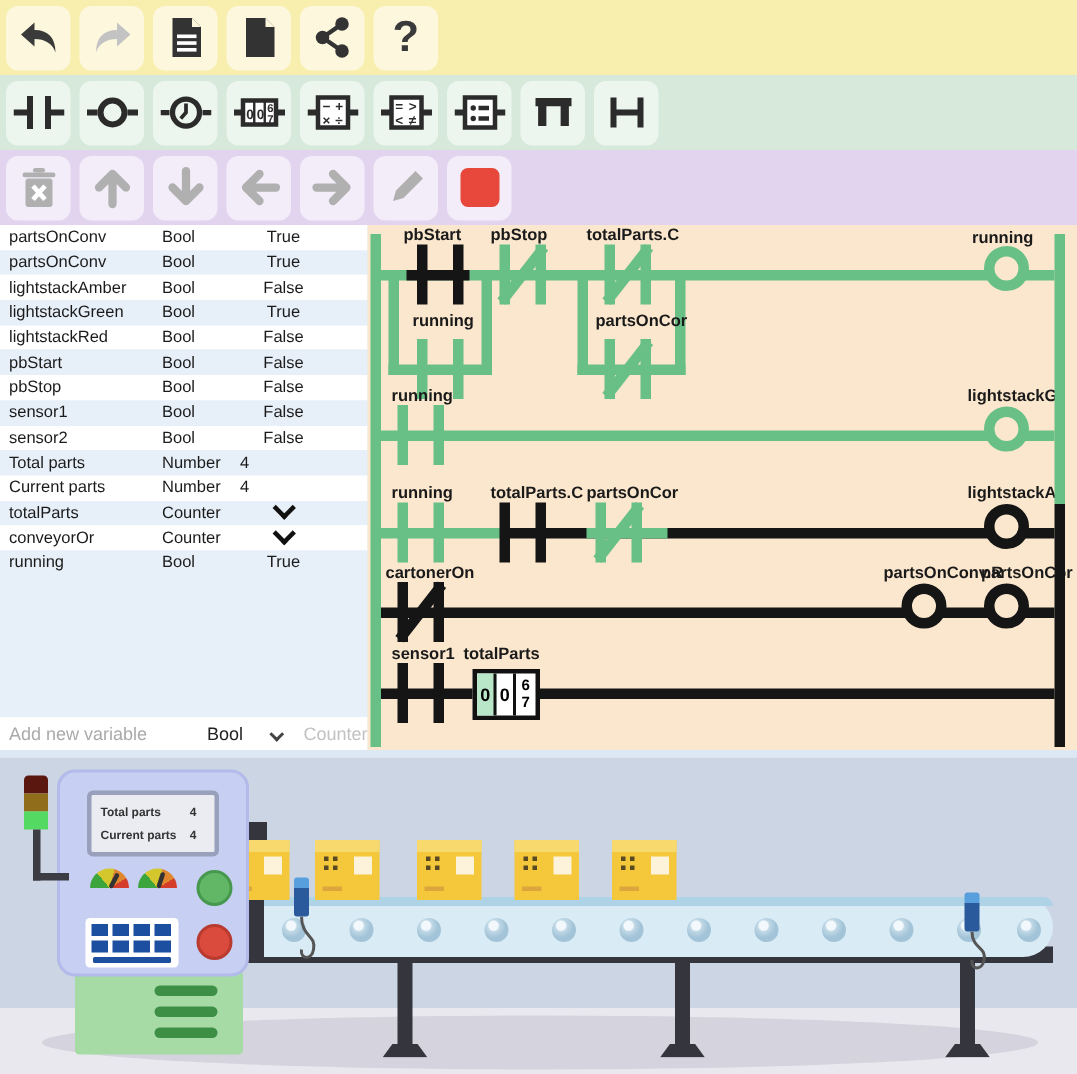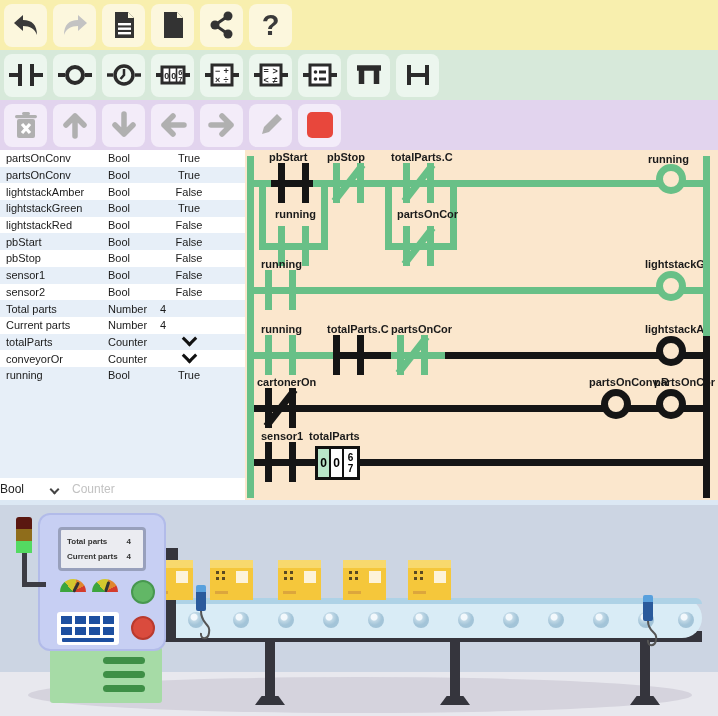--- a/index.html
+++ b/index.html
@@ -385,20 +385,21 @@
         </div>
         <div class="vrow">
           <div class="c-name">running</div>
           <div class="c-type">Bool</div>
           <div class="c-val">
               <span class="val-bool">True</span>
             </div>
         </div>
       </div>
       <div class="addrow">
+        <input type="text" placeholder="Add new variable" style="">
         <div class="selbox">
           <span>Bool</span>
           <span class="selchev"></span>
         </div>
         <span class="submit">Counter</span>
       </div>
     </div>
 
     <div class="ladder">
 

